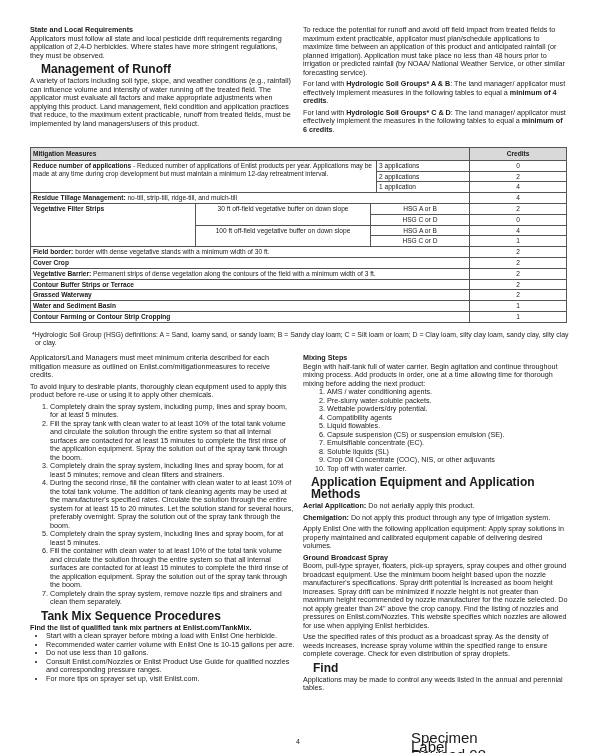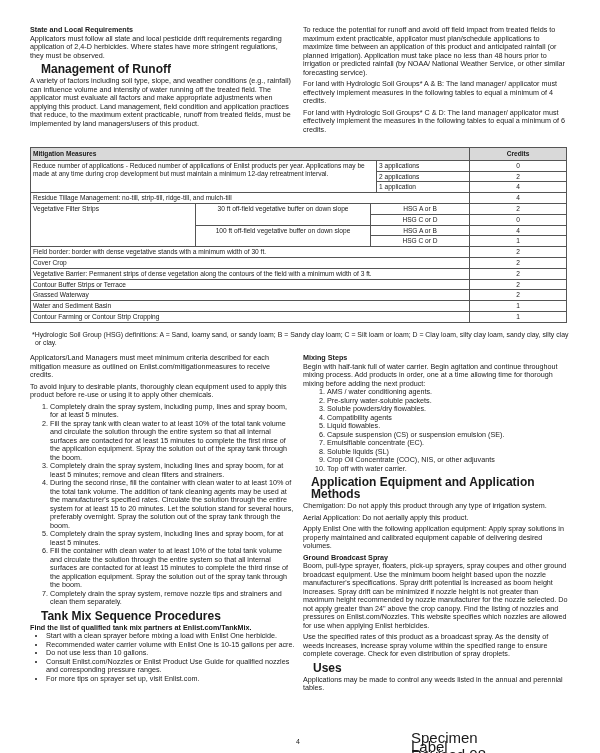--- a/index.html
+++ b/index.html
@@ -9,21 +9,21 @@
   #col-left-top { left:30px; top:26px; width:263px; }
   #col-right-top { left:303px; top:26px; width:265px; }
   #col-left-bottom { left:30px; top:354px; width:265px; }
   #col-right-bottom { left:303px; top:354px; width:266px; }
   p { margin:0 0 3px 0; }
   .subhead { font-weight:bold; margin:0; }
   h2 { font-size:12px; line-height:12px; font-weight:bold; margin:2px 0 2px 11px; }
   ol, ul { margin:0 0 3px 0; padding-left:20px; }
   li { margin:0; }
   ol.mix { padding-left:24px; }
-  b { font-weight:normal; }
+  b { font-weight:bold; }
   .table-wrap { position:absolute; left:30px; top:147px; width:537px; }
   table { border-collapse:collapse; width:537px; font-size:6.6px; line-height:7.8px; }
   td, th { border:0.8px solid #555; padding:1px 2px; vertical-align:top; }
   th { background:#d9d9d9; text-align:left; font-weight:bold; padding:2px 2px; }
   th.credits-h { text-align:center; width:92px; }
   td.cr { text-align:center; width:92px; }
   td.center { text-align:center; }
   .outer { border:1.5px solid #444; }
   .footnote { position:absolute; left:32px; top:331px; width:536px; font-size:6.9px; line-height:8px; padding-left:3px; text-indent:-3px; }
   .pagenum { position:absolute; left:296px; top:738px; font-size:7px; }
@@ -146,35 +146,35 @@
       <li>For more tips on sprayer set up, visit Enlist.com.</li>
     </ul>
   </div>
 
   <div class="col" id="col-right-bottom">
     <p class="subhead">Mixing Steps</p>
     <p style="margin-bottom:0">Begin with half-tank full of water carrier.  Begin agitation and continue throughout mixing process.  Add products in order, one at a time allowing time for thorough mixing before adding the next product:</p>
     <ol class="mix">
       <li>AMS / water conditioning agents.</li>
       <li>Pre-slurry water-soluble packets.</li>
-      <li>Soluble powders/dry flowables.</li>
+      <li>Wettable powders/dry potential.</li>
       <li>Compatibility agents</li>
       <li>Liquid flowables.</li>
       <li>Capsule suspension (CS) or suspension emulsion (SE).</li>
       <li>Emulsifiable concentrate (EC).</li>
       <li>Soluble liquids (SL)</li>
       <li>Crop Oil Concentrate (COC), NIS, or other adjuvants</li>
       <li>Top off with water carrier.</li>
     </ol>
     <h2 style="margin-left:8px">Application Equipment and Application Methods</h2>
+    <p><b>Aerial Application:</b><span> Do not aerially apply this product.</span></p>
     <p><b>Chemigation:</b><span> Do not apply this product through any type of irrigation system.</span></p>
-    <p><b>Aerial Application:</b><span> Do not aerially apply this product.</span></p>
     <p>Apply Enlist One with the following application equipment:  Apply spray solutions in properly maintained and calibrated equipment capable of delivering desired volumes.</p>
     <p class="subhead">Ground Broadcast Spray</p>
     <p>Boom, pull-type sprayer, floaters, pick-up sprayers, spray coupes and other ground broadcast equipment.  Use the minimum boom height based upon the nozzle manufacturer's specifications.  Spray drift potential is increased as boom height increases.  Spray drift can be minimized if nozzle height is not greater than maximum height recommended by nozzle manufacturer for the nozzle selected.  Do not apply greater than 24" above the crop canopy.  Find the listing of nozzles and pressures on Enlist.com/Nozzles.  This website specifies which nozzles are allowed for use when applying Enlist herbicides.</p>
     <p>Use the specified rates of this product as a broadcast spray.  As the density of weeds increases, increase spray volume within the specified range to ensure complete coverage. Check for even distribution of spray droplets.</p>
-    <h2 style="margin-left:10px">Uses</h2>
+    <h2 style="margin-left:10px">Find</h2>
     <p>Applications may be made to control any weeds listed in the annual and perennial tables.</p>
   </div>
 
   <div class="pagenum">4</div>
   <div class="footer-label">Specimen Label Revised 08-05-22</div>
 </div>
 
 </body></html>

